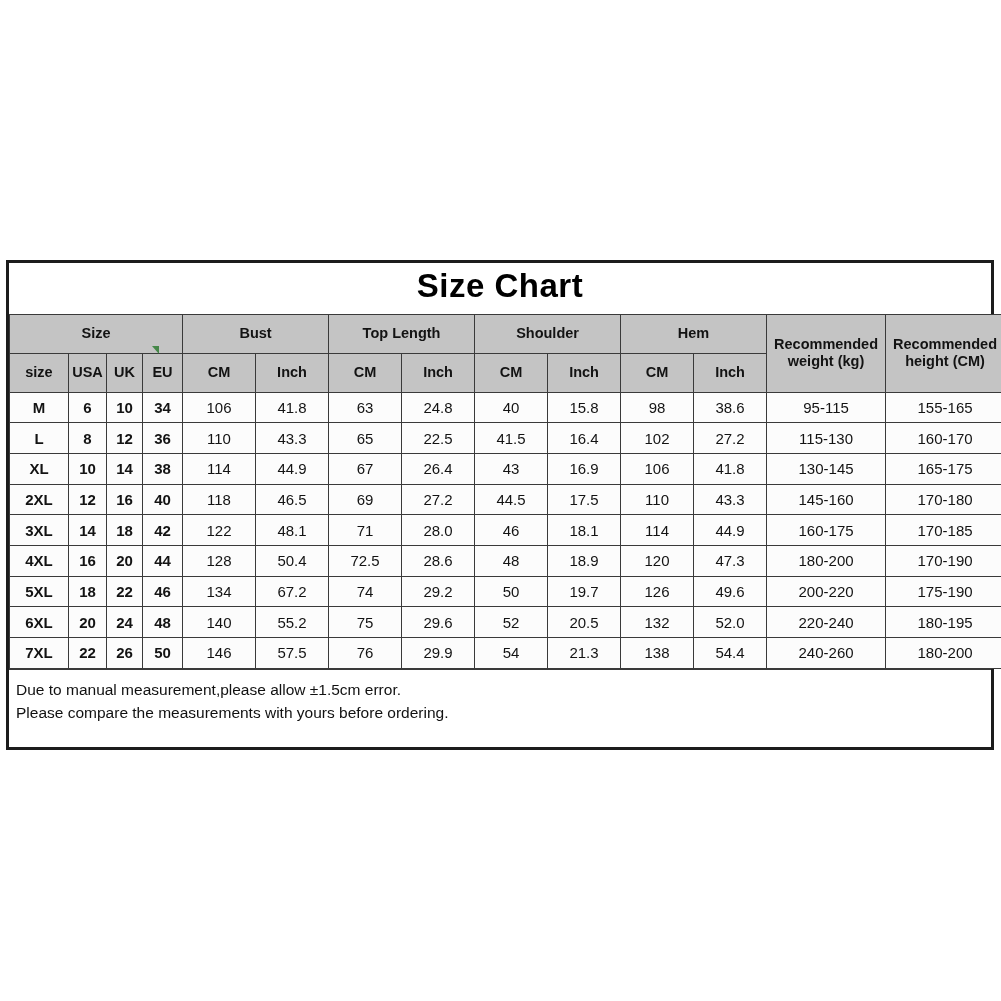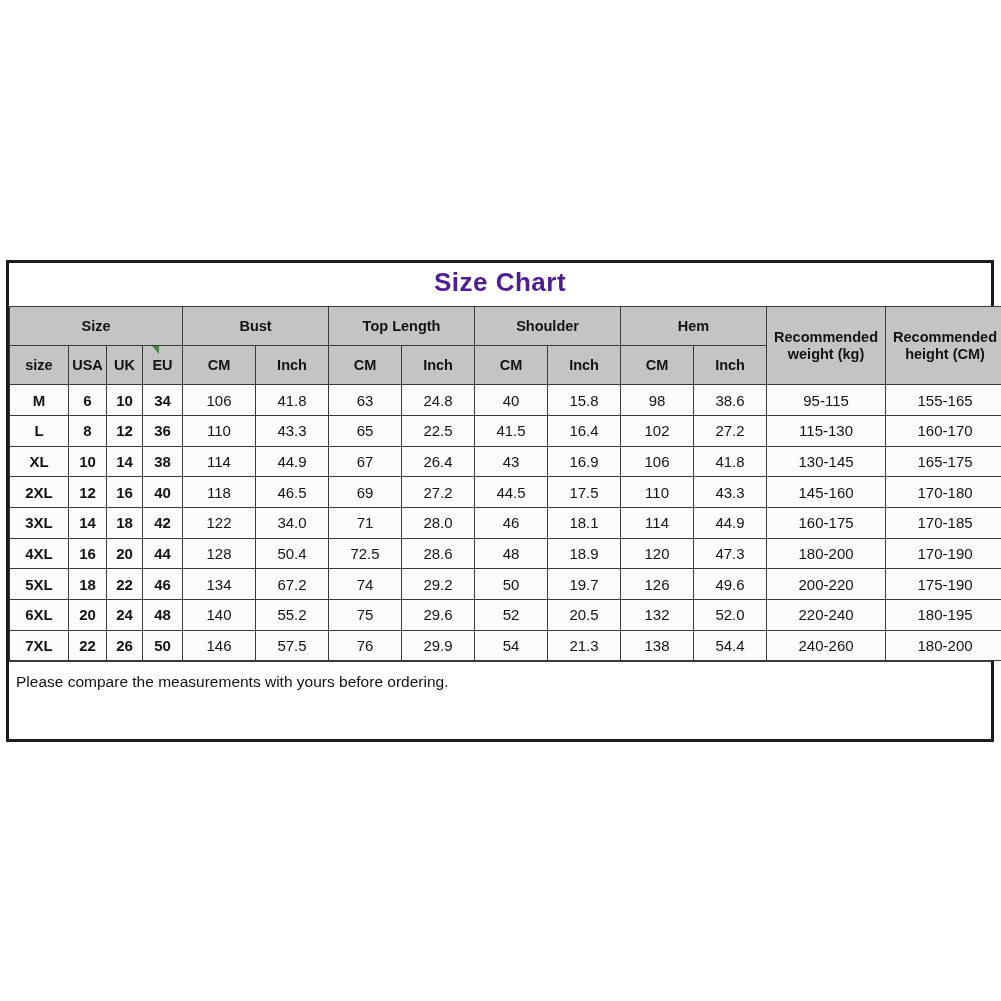--- a/index.html
+++ b/index.html
@@ -30,23 +30,23 @@
     box-sizing: border-box;
     background: #ffffff;
   }
 
   #title-bar {
     background: #ffffff;
     text-align: center;
     padding: 6px 0 10px 0;
   }
   #title-bar .title-text {
-    font-size: 26px;
+    font-size: 33px;
     font-weight: bold;
-    color: #4c1d95;
+    color: #000000;
     letter-spacing: 0.5px;
     line-height: 1.05;
   }
 
   table.size-table {
     border-collapse: collapse;
     width: 100%;
     table-layout: fixed;
   }
   table.size-table th,
@@ -238,21 +238,21 @@
             <td class="plain">43.3</td>
             <td class="plain">145-160</td>
             <td class="plain">170-180</td>
           </tr>
           <tr>
             <td class="sizecell">3XL</td>
             <td class="numcell">14</td>
             <td class="numcell">18</td>
             <td class="numcell">42</td>
             <td class="plain">122</td>
-            <td class="plain">34.0</td>
+            <td class="plain">48.1</td>
             <td class="plain">71</td>
             <td class="plain">28.0</td>
             <td class="plain">46</td>
             <td class="plain">18.1</td>
             <td class="plain">114</td>
             <td class="plain">44.9</td>
             <td class="plain">160-175</td>
             <td class="plain">170-185</td>
           </tr>
           <tr>
@@ -316,18 +316,19 @@
             <td class="plain">21.3</td>
             <td class="plain">138</td>
             <td class="plain">54.4</td>
             <td class="plain">240-260</td>
             <td class="plain">180-200</td>
           </tr>
         </tbody>
     </table>
 
     <div id="notes">
+        <div class="note-line">Due to manual measurement,please allow ±1.5cm error.</div>
         <div class="note-line">Please compare the measurements with yours before ordering.</div>
       </div>
   </div>
 
   <div id="green-speck"></div>
 </div>
 
 </body></html>

